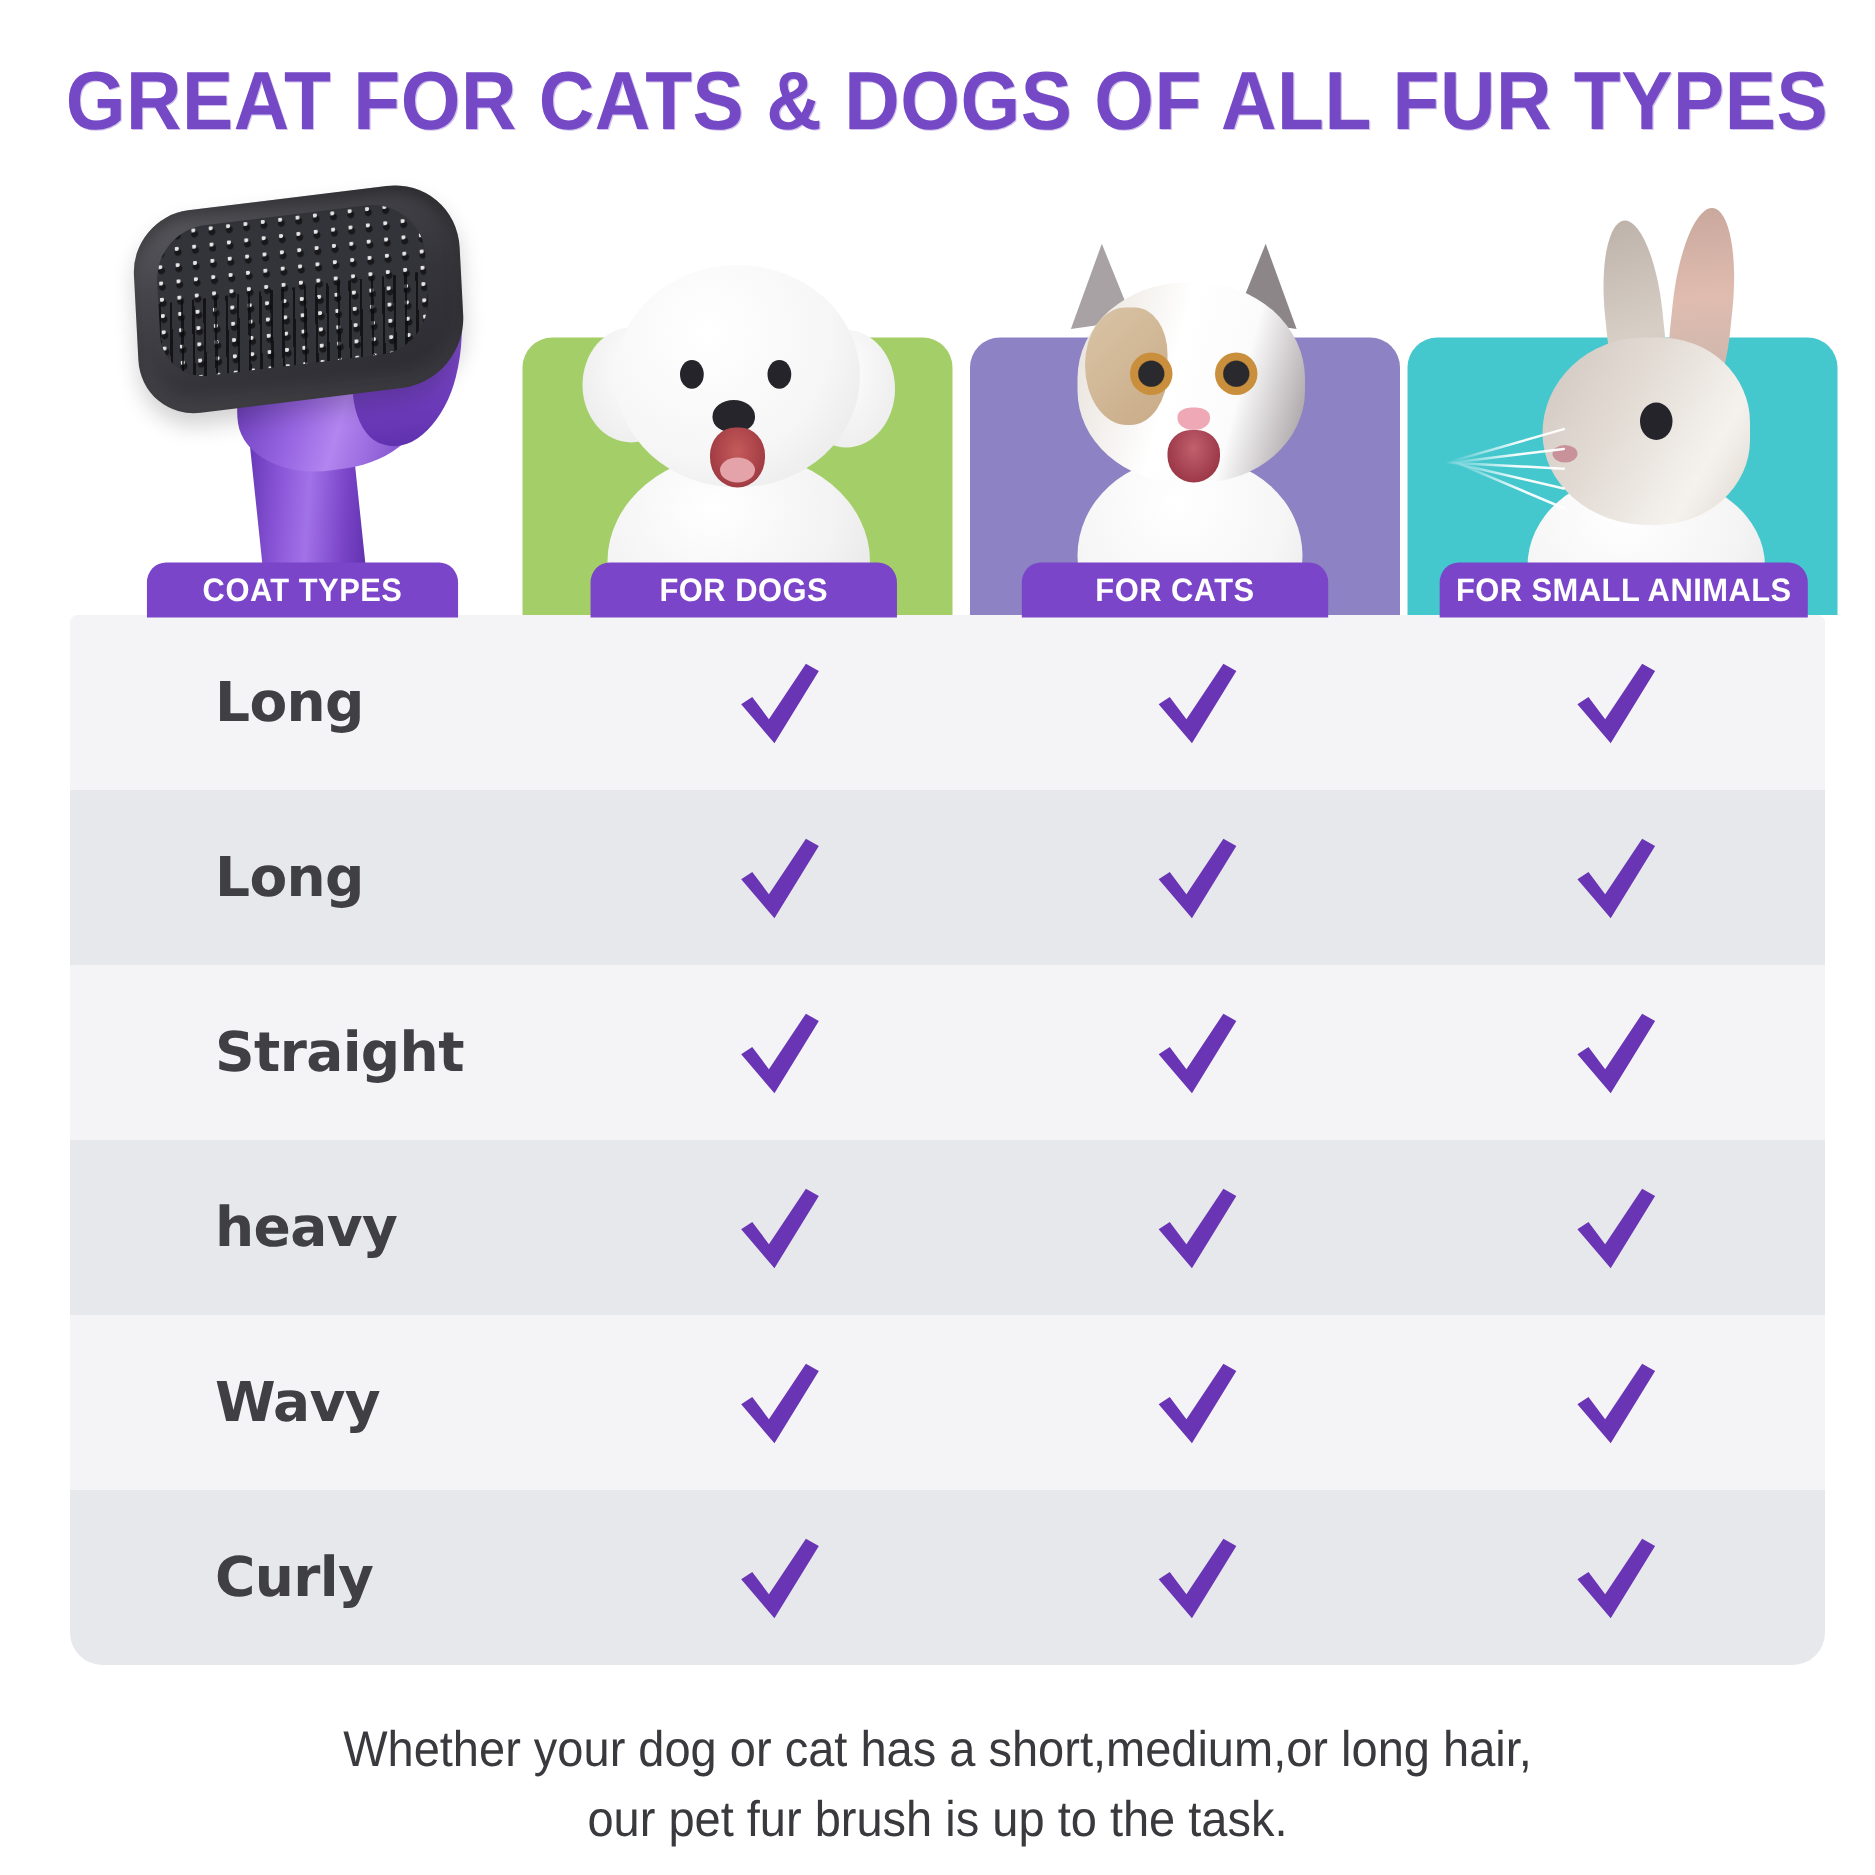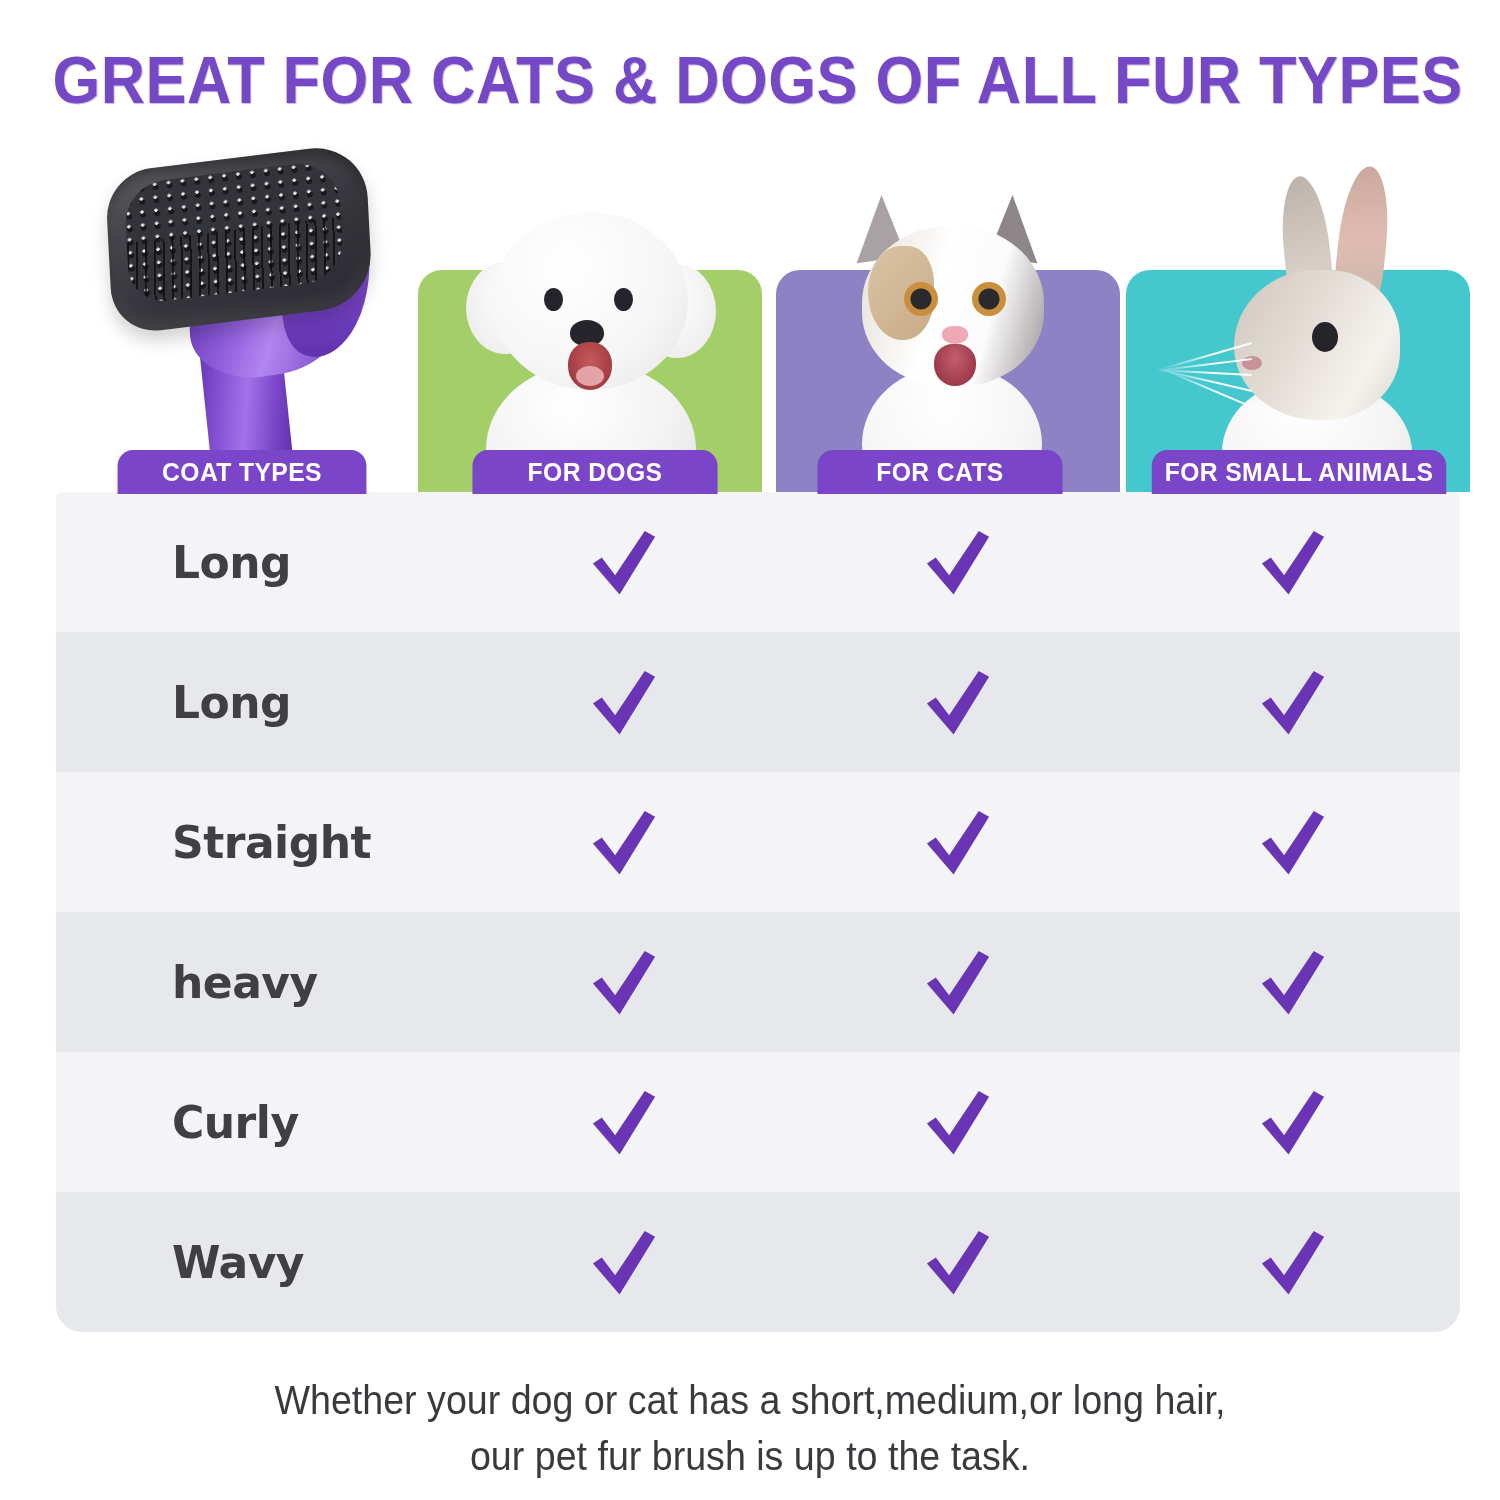--- a/index.html
+++ b/index.html
@@ -470,40 +470,40 @@
           </svg>
       </div>
       <div class="cell">
         <svg class="check" viewBox="0 0 100 100">
             <path d="M8 52 L20 44 L38 68 L78 8 L92 16 L44 94 Z" fill="#6a35b5"></path>
           </svg>
       </div>
     </div>
 
     <div class="row">
+      <div class="row-label">Wavy</div>
+      <div class="cell">
+        <svg class="check" viewBox="0 0 100 100">
+            <path d="M8 52 L20 44 L38 68 L78 8 L92 16 L44 94 Z" fill="#6a35b5"></path>
+          </svg>
+      </div>
+      <div class="cell">
+        <svg class="check" viewBox="0 0 100 100">
+            <path d="M8 52 L20 44 L38 68 L78 8 L92 16 L44 94 Z" fill="#6a35b5"></path>
+          </svg>
+      </div>
+      <div class="cell">
+        <svg class="check" viewBox="0 0 100 100">
+            <path d="M8 52 L20 44 L38 68 L78 8 L92 16 L44 94 Z" fill="#6a35b5"></path>
+          </svg>
+      </div>
+    </div>
+
+    <div class="row">
       <div class="row-label">Curly</div>
-      <div class="cell">
-        <svg class="check" viewBox="0 0 100 100">
-            <path d="M8 52 L20 44 L38 68 L78 8 L92 16 L44 94 Z" fill="#6a35b5"></path>
-          </svg>
-      </div>
-      <div class="cell">
-        <svg class="check" viewBox="0 0 100 100">
-            <path d="M8 52 L20 44 L38 68 L78 8 L92 16 L44 94 Z" fill="#6a35b5"></path>
-          </svg>
-      </div>
-      <div class="cell">
-        <svg class="check" viewBox="0 0 100 100">
-            <path d="M8 52 L20 44 L38 68 L78 8 L92 16 L44 94 Z" fill="#6a35b5"></path>
-          </svg>
-      </div>
-    </div>
-
-    <div class="row">
-      <div class="row-label">Wavy</div>
       <div class="cell">
         <svg class="check" viewBox="0 0 100 100">
             <path d="M8 52 L20 44 L38 68 L78 8 L92 16 L44 94 Z" fill="#6a35b5"></path>
           </svg>
       </div>
       <div class="cell">
         <svg class="check" viewBox="0 0 100 100">
             <path d="M8 52 L20 44 L38 68 L78 8 L92 16 L44 94 Z" fill="#6a35b5"></path>
           </svg>
       </div>

